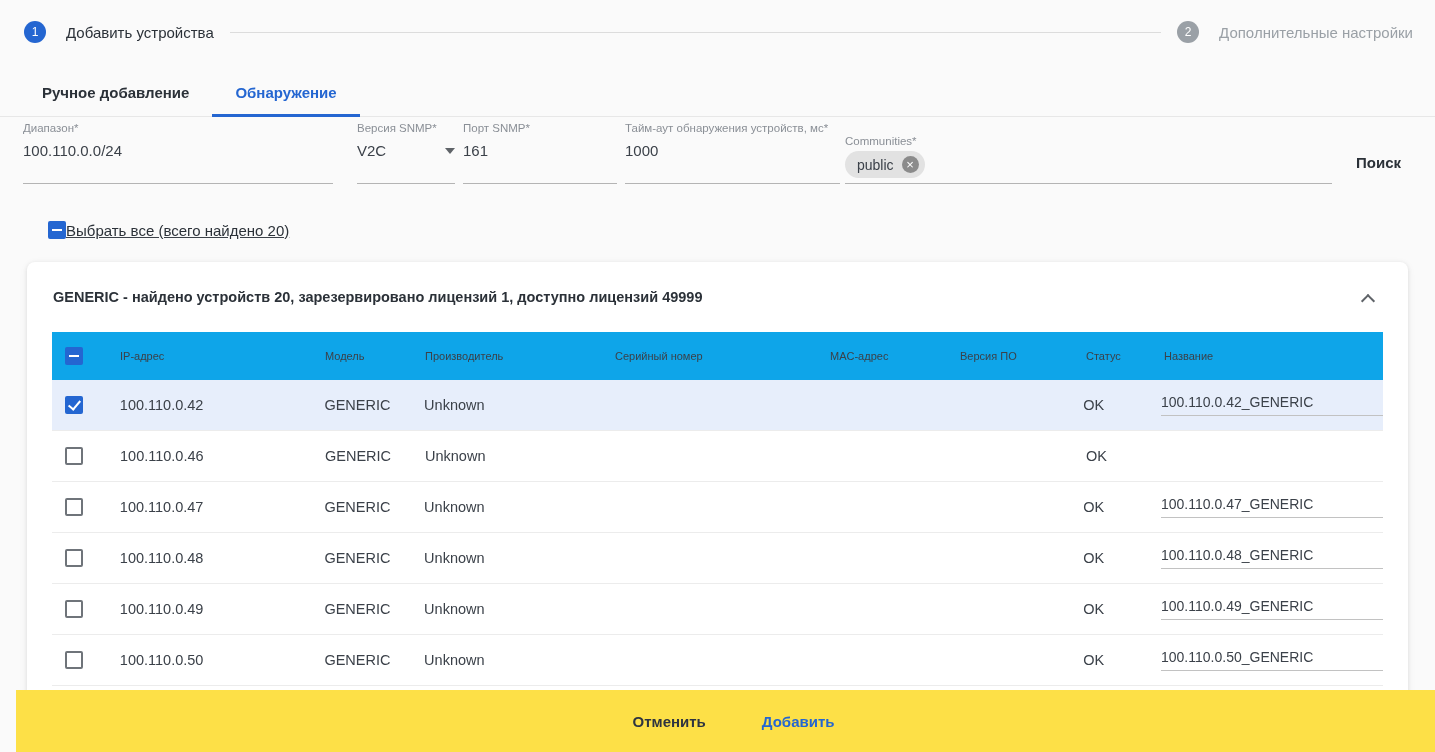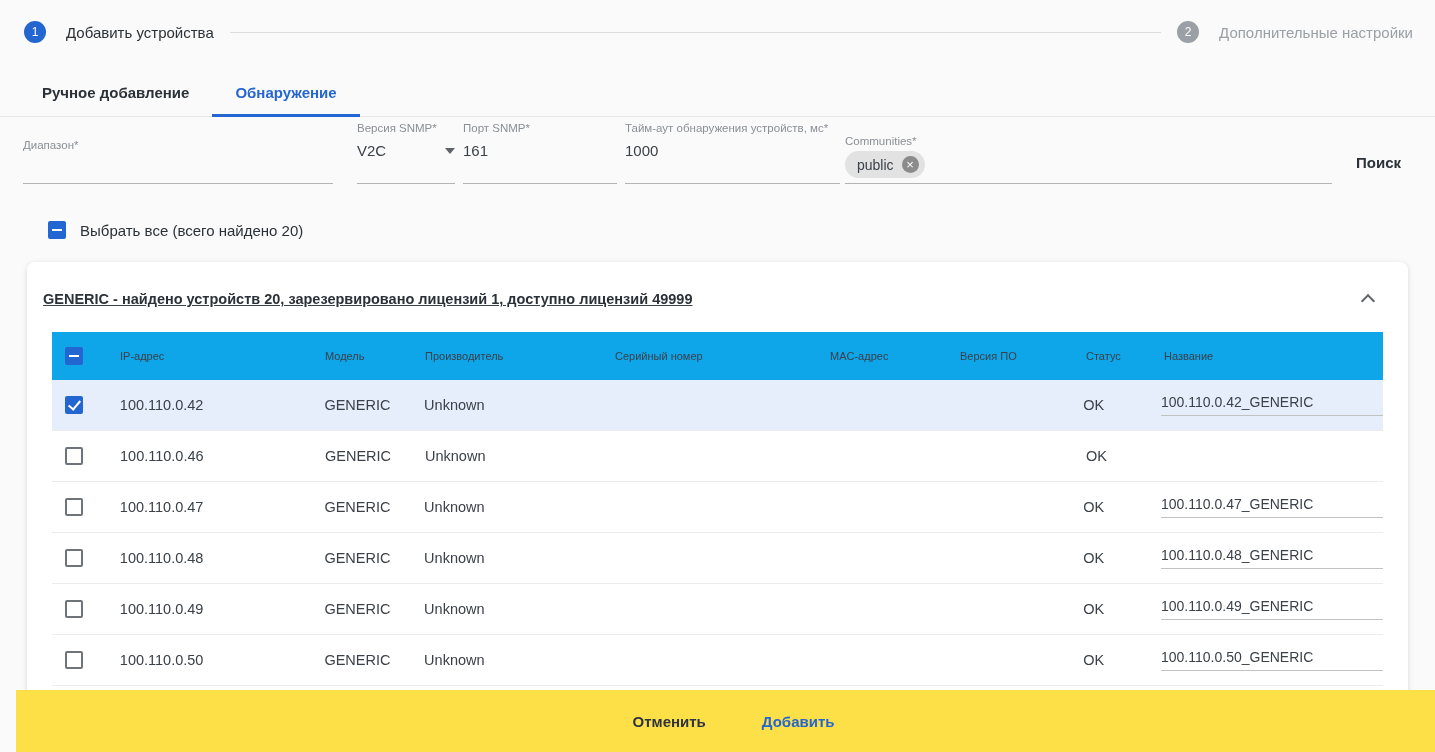--- a/index.html
+++ b/index.html
@@ -48,26 +48,26 @@
 
   
   .cb { width:18px; height:18px; border-radius:2px; flex:0 0 auto; cursor:pointer; position:relative; }
   .cb.indeterminate { background:#2466d1; }
   .cb.indeterminate::after { content:""; position:absolute; left:4px; top:8px; width:10px; height:2px; background:#fff; }
   .cb.checked { background:#2466d1; }
   .cb.checked::after { content:""; position:absolute; left:6px; top:2px; width:5px; height:10px; border:solid #fff; border-width:0 2px 2px 0; transform:rotate(40deg); }
   .cb.empty { background:#fff; border:2px solid #6f747a; }
 
   
-  .select-all { position:absolute; top:221px; left:48px; display:flex; align-items:center; gap:14px; }
+  .select-all { position:absolute; top:221px; left:48px; display:flex; align-items:center; gap:0;text-decoration:underline; }
   .select-all-label { font-size:15px; color:#2b3138; }
 
   
   .card { position:absolute; left:27px; top:262px; width:1381px; height:440px; background:#fff; border-radius:8px; box-shadow:0 1px 4px rgba(0,0,0,0.10), 0 2px 10px rgba(0,0,0,0.05); overflow:hidden; z-index:1; }
-  .card-header { display:flex; align-items:center; justify-content:space-between; padding:27px 30px 23px 16px;text-decoration:underline; }
+  .card-header { display:flex; justify-content:space-between; padding:27px 30px 23px 26px; }
   .card-title { font-size:14.5px; font-weight:700; color:#2b3138; }
   .chevron-btn { background:none; border:none; cursor:pointer; width:20px; height:20px; display:flex; align-items:center; justify-content:center; }
   .chevron-up { width:10px; height:10px; border-left:2px solid #5f6368; border-top:2px solid #5f6368; transform:rotate(45deg); margin-top:4px; }
 
   
   .dtable { margin:0 25px; }
   .thead { display:flex; align-items:center; height:48px; background:#0ea5e9; font-size:11px; color:#3b4149; }
   .trow { display:flex; align-items:center; height:51px; border-bottom:1px solid #ececec; font-size:14.5px; color:#3b4149; }
   .trow.selected { background:#e7eefb; }
   .col-cb { width:68px; padding-left:13px; display:flex; align-items:center; }
@@ -99,20 +99,21 @@
 
 <div class="tabs-underline"></div>
 <div class="tabs">
   <div class="tab">Ручное добавление</div>
   <div class="tab active">Обнаружение</div>
 </div>
 
 <div class="form">
   <div class="field" id="field-range">
     <div class="field-label">Диапазон*</div>
+    <input class="field-input" value="100.110.0.0/24" style="">
   </div>
 
   <div class="field" id="field-version">
     <div class="field-label">Версия SNMP*</div>
     <div class="select-row">
       <span class="select-value">V2C</span>
       <span class="dd-arrow"></span>
     </div>
   </div>
 

